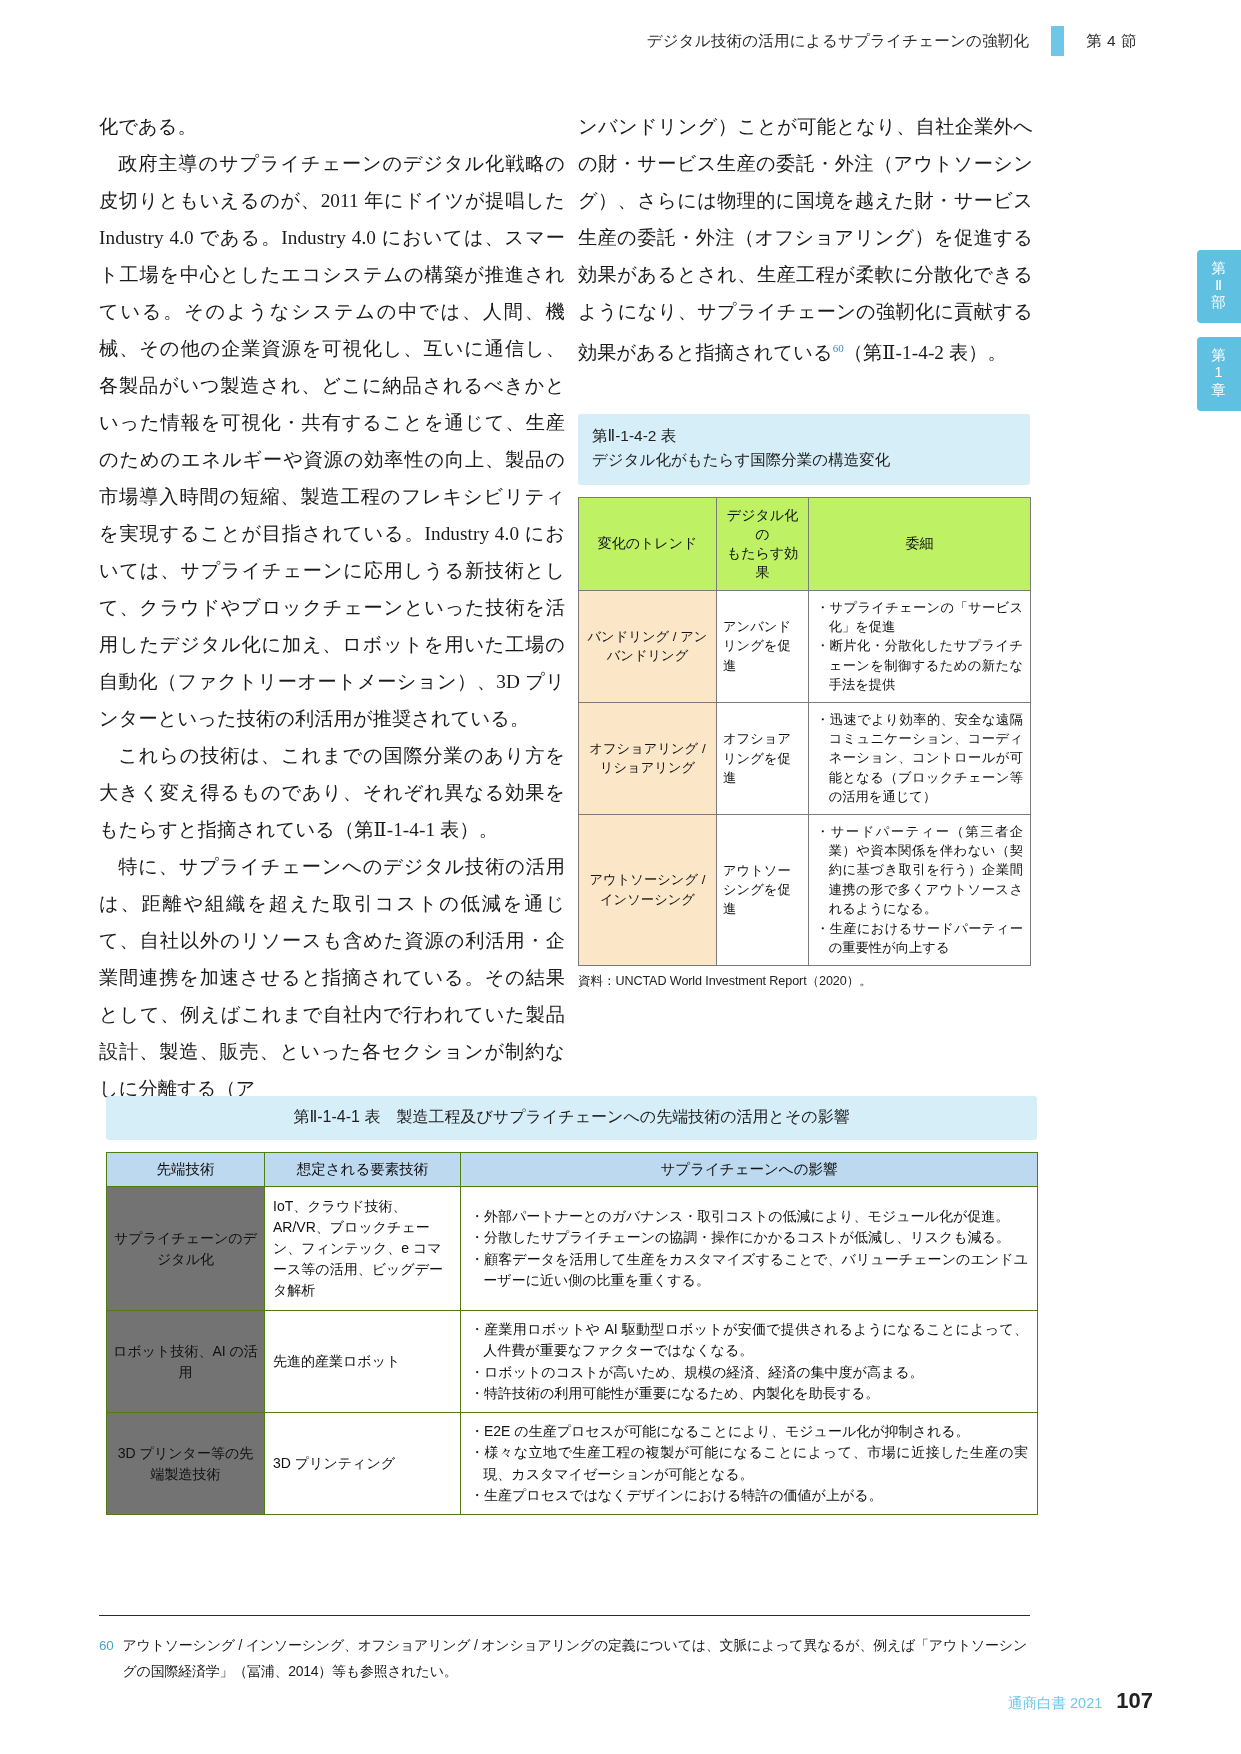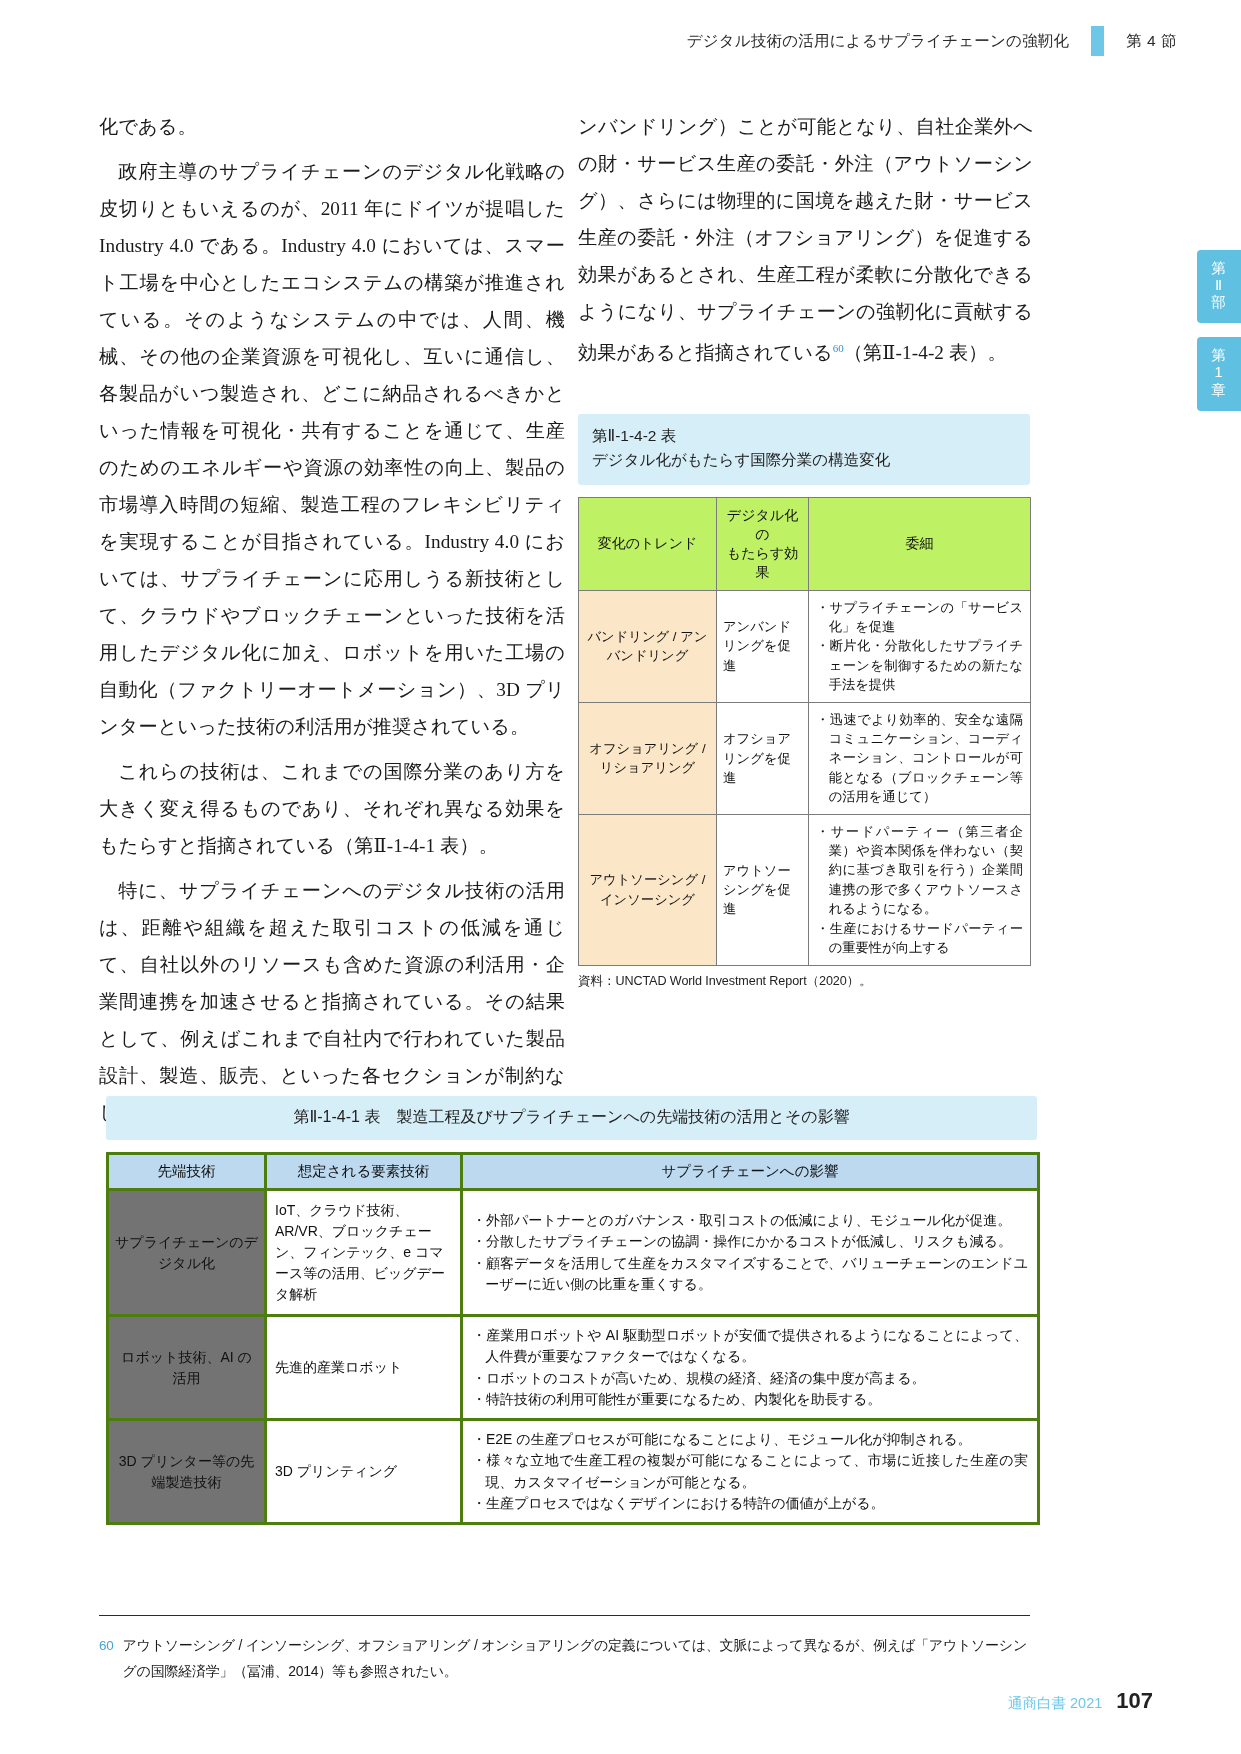--- a/index.html
+++ b/index.html
@@ -9,21 +9,21 @@
     font-family:"Liberation Serif","DejaVu Serif",serif;
     color:#1a1a1a;
     overflow:hidden;
   }
   .page{position:absolute; inset:0;}
 
   
   .runhead{
     position:absolute; left:0; top:24px; width:1241px; height:34px;
     display:flex; align-items:center; justify-content:flex-end;
-    padding-right:64px; box-sizing:border-box;
+    padding-right:104px; box-sizing:border-box;
     font-family:"Liberation Sans","DejaVu Sans",sans-serif;
   }
   .runhead-title{font-size:15.5px; color:#2b2b2b; letter-spacing:.2px;}
   .runhead-bar{width:13px; height:30px; background:#6fc7e8; margin:0 22px;}
   .runhead-sec{font-size:15.5px; color:#2b2b2b; letter-spacing:.5px;}
 
   
   .sidetabs{position:absolute; right:0; top:250px; width:44px;}
   .sidetab{
     width:44px; background:#5fc0e2; color:#fff;
@@ -38,21 +38,21 @@
   
   .col-left{position:absolute; left:99px; top:108px; width:466px;}
   .col-right{position:absolute; left:578px; top:108px; width:455px;}
 
   .bodytext{
     font-size:19.2px; line-height:37px;
     text-align:justify; text-justify:inter-ideograph;
     letter-spacing:.1px;
   }
   .bodytext p{margin:0;}
-  .bodytext p.ind{text-indent:1em;margin-top:8px;}
+  .bodytext p.ind{text-indent:1em;}
   .sup{font-size:11px; vertical-align:super; color:#3a8ec4; letter-spacing:0;}
 
   
   .tbl-wrap-2{position:absolute; left:578px; top:414px; width:452px;}
   .tbl-title{
     background:#d6eef7; color:#1f1f1f;
     font-family:"Liberation Sans","DejaVu Sans",sans-serif;
     font-size:15.5px; line-height:1.55;
     padding:10px 14px 13px 14px; box-sizing:border-box;
     border-radius:3px;
@@ -97,21 +97,21 @@
     font-family:"Liberation Sans","DejaVu Sans",sans-serif;
     font-size:16px; text-align:center;
     padding:11px 10px 12px 10px; box-sizing:border-box;
     border-radius:3px;
   }
   .t1{
     border-collapse:collapse; width:931px; margin-top:12px;
     table-layout:fixed;
     font-family:"Liberation Sans","DejaVu Sans",sans-serif;
   }
-  .t1 th,.t1 td{border:3px solid #4d7c0f; box-sizing:border-box;}
+  .t1 th,.t1 td{border:1px solid #4d7c0f; box-sizing:border-box;}
   .t1 thead th{
     background:#bcd9f0; font-weight:normal; font-size:14.5px;
     padding:7px 4px; text-align:center; color:#111;
   }
   .t1 td.a1{
     background:#737373; font-size:14px; text-align:center;
     padding:9px 6px; line-height:1.5; color:#111;
   }
   .t1 td.a2{
     background:#fff; font-size:14px; text-align:left;

